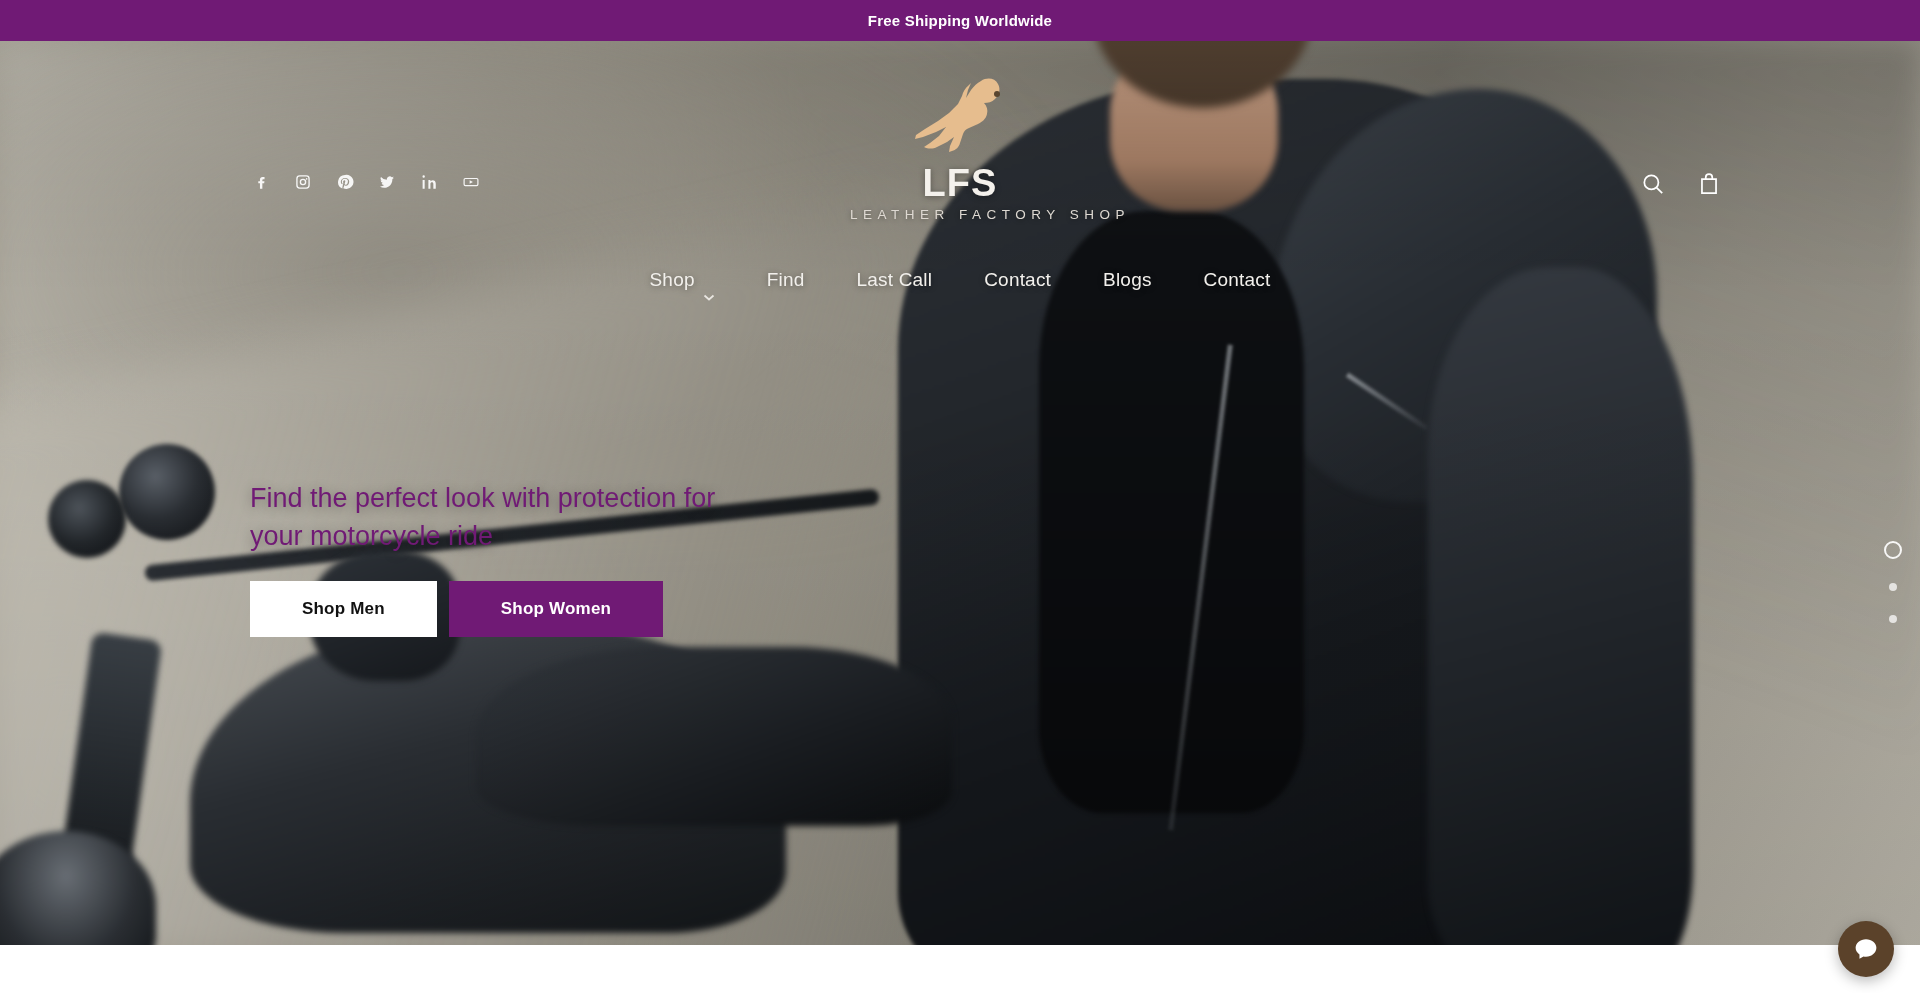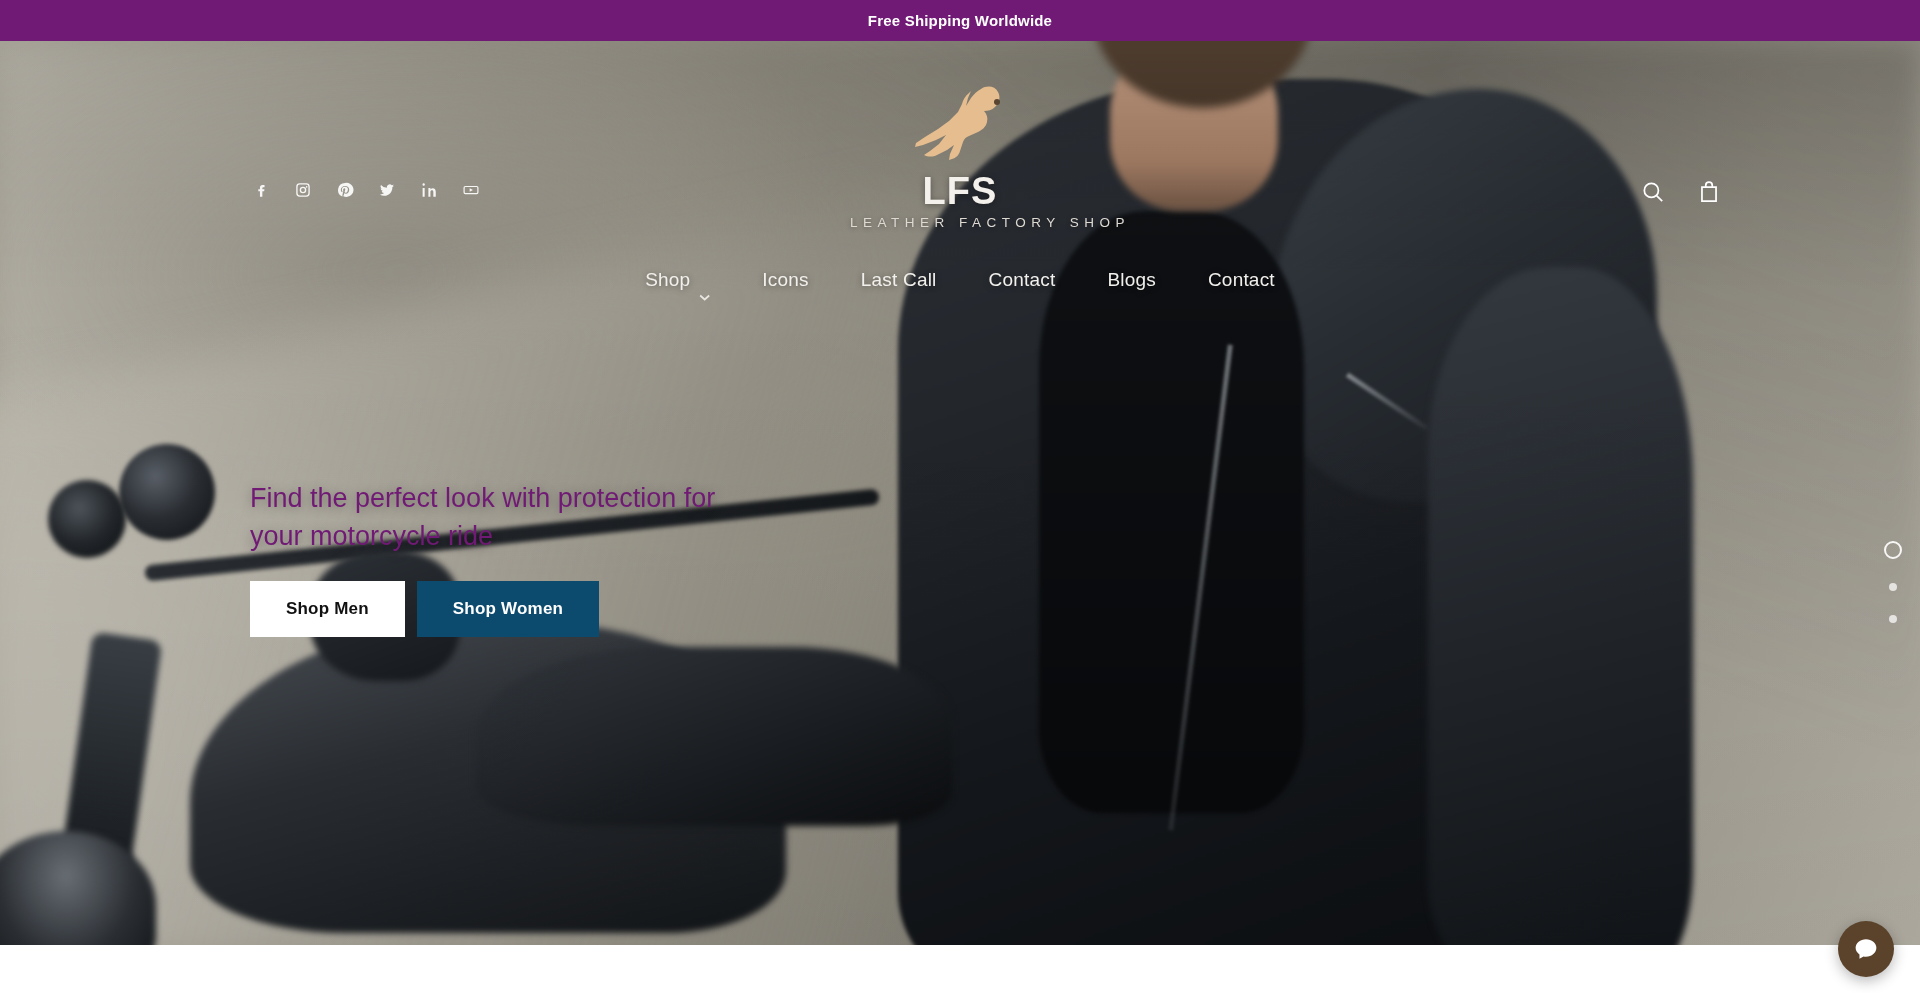--- a/index.html
+++ b/index.html
@@ -158,21 +158,21 @@
     background:radial-gradient(ellipse at 50% 30%, #6d737a 0%, #2c3035 55%, #101316 100%);
     border-radius:50% 50% 30% 30%; filter:blur(3px);
   }
   .hero-veil{
     position:absolute; inset:0;
     background:linear-gradient(180deg, rgba(0,0,0,.10) 0%, rgba(0,0,0,0) 28%, rgba(0,0,0,.06) 100%);
   }
 
   
   .header{
-    position:absolute; top:8px; left:0; width:100%;
+    position:absolute; top:0; left:0; width:100%;
     padding:48px 52px 0;
     display:flex; align-items:flex-start; justify-content:space-between;
     z-index:20;
   }
   .socials{ display:flex; align-items:center; gap:24px; padding-top:84px; padding-left:200px; }
   .social{ width:18px; height:18px; display:flex; align-items:center; justify-content:center; opacity:.92; cursor:pointer; }
   .social svg{ width:100%; height:100%; fill:#ffffff; }
 
   .brand{ position:absolute; left:50%; top:34px; transform:translateX(-50%); text-align:center; width:340px; cursor:pointer; }
   .brand-mark{ height:104px; display:flex; align-items:flex-end; justify-content:center; }
@@ -210,24 +210,24 @@
     font-size:80px; line-height:86px; font-weight:700; color:#ffffff;
     letter-spacing:-1.2px; text-shadow:0 2px 16px rgba(0,0,0,.32);
   }
   .hero-sub{
     margin-top:18px; font-size:27px; line-height:38px; color:#701a75; font-weight:400;
     text-shadow:0 2px 12px rgba(0,0,0,.35); max-width:470px;
   }
   .hero-btns{ display:flex; gap:12px; margin-top:26px; }
   .btn{
     font-size:17px; font-weight:700; letter-spacing:.2px;
-    padding:18px 36px; border:none; cursor:pointer; display:inline-block;
+    padding:18px 52px; border:none; cursor:pointer; display:inline-block;
   }
   .btn-light{ background:#ffffff; color:#111111; }
-  .btn-brown{ background:#0c4a6e; color:#ffffff; }
+  .btn-brown{ background:#701a75; color:#ffffff; }
 
   
   .dots{
     position:absolute; right:18px; top:500px; z-index:22;
     display:flex; flex-direction:column; align-items:center; gap:24px;
   }
   .dot{ width:8px; height:8px; border-radius:50%; background:rgba(255,255,255,.72); cursor:pointer; }
   .dot.active{
     width:18px; height:18px; background:transparent;
     border:2px solid rgba(255,255,255,.92);
@@ -349,21 +349,21 @@
   <div class="nav">
     <div class="nav-item">
       <span>Shop</span>
       <span class="chev">
         <svg viewBox="0 0 11 7">
             <polyline points="1,1.5 5.5,5.5 10,1.5"></polyline>
           </svg>
       </span>
     </div>
     <div class="nav-item">
-      <span>Icons</span>
+      <span>Find</span>
     </div>
     <div class="nav-item">
       <span>Last Call</span>
     </div>
     <div class="nav-item">
       <span>Contact</span>
     </div>
     <div class="nav-item">
       <span>Blogs</span>
     </div>

